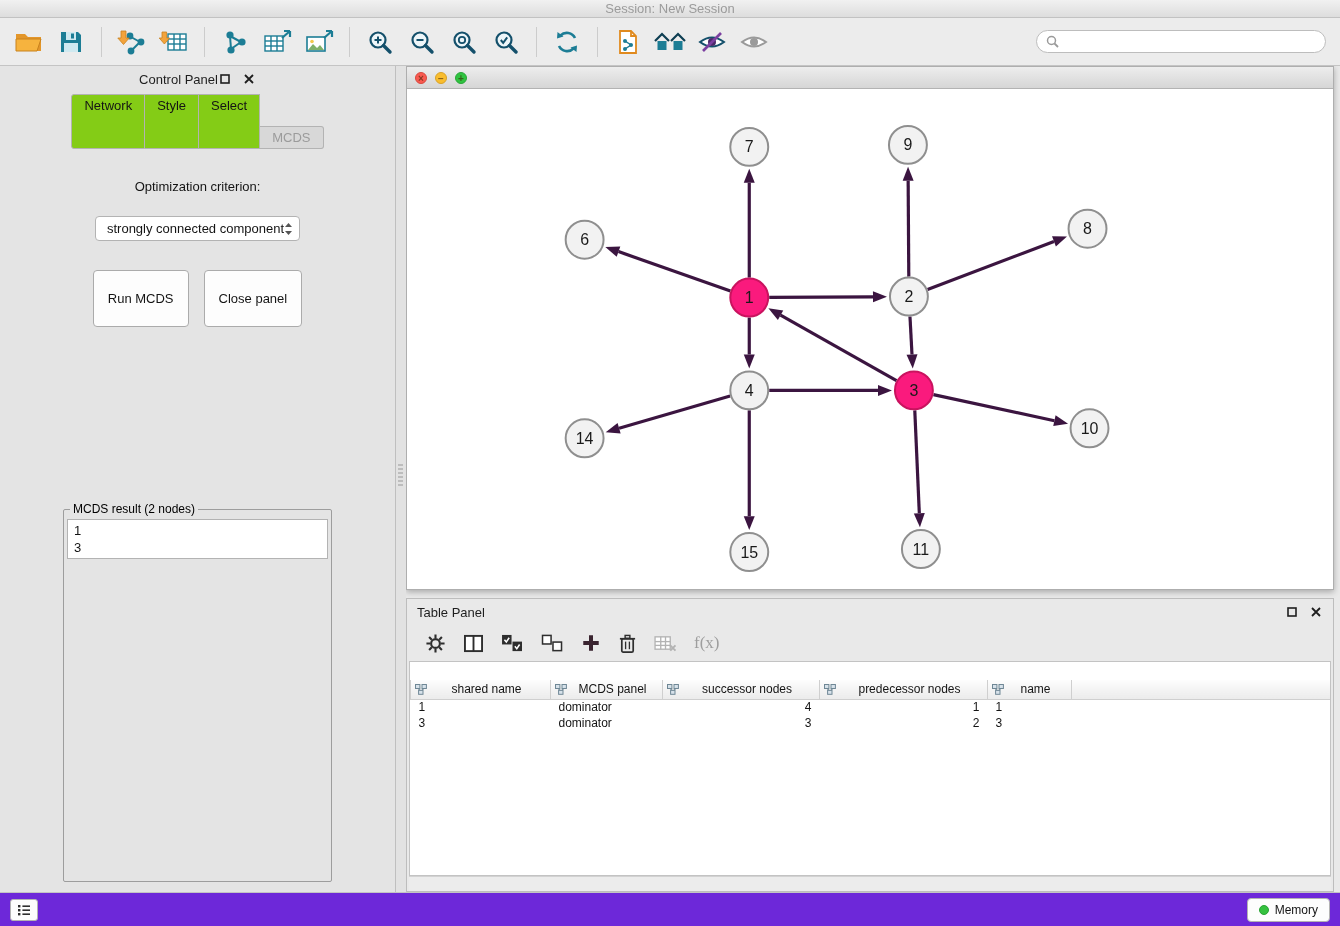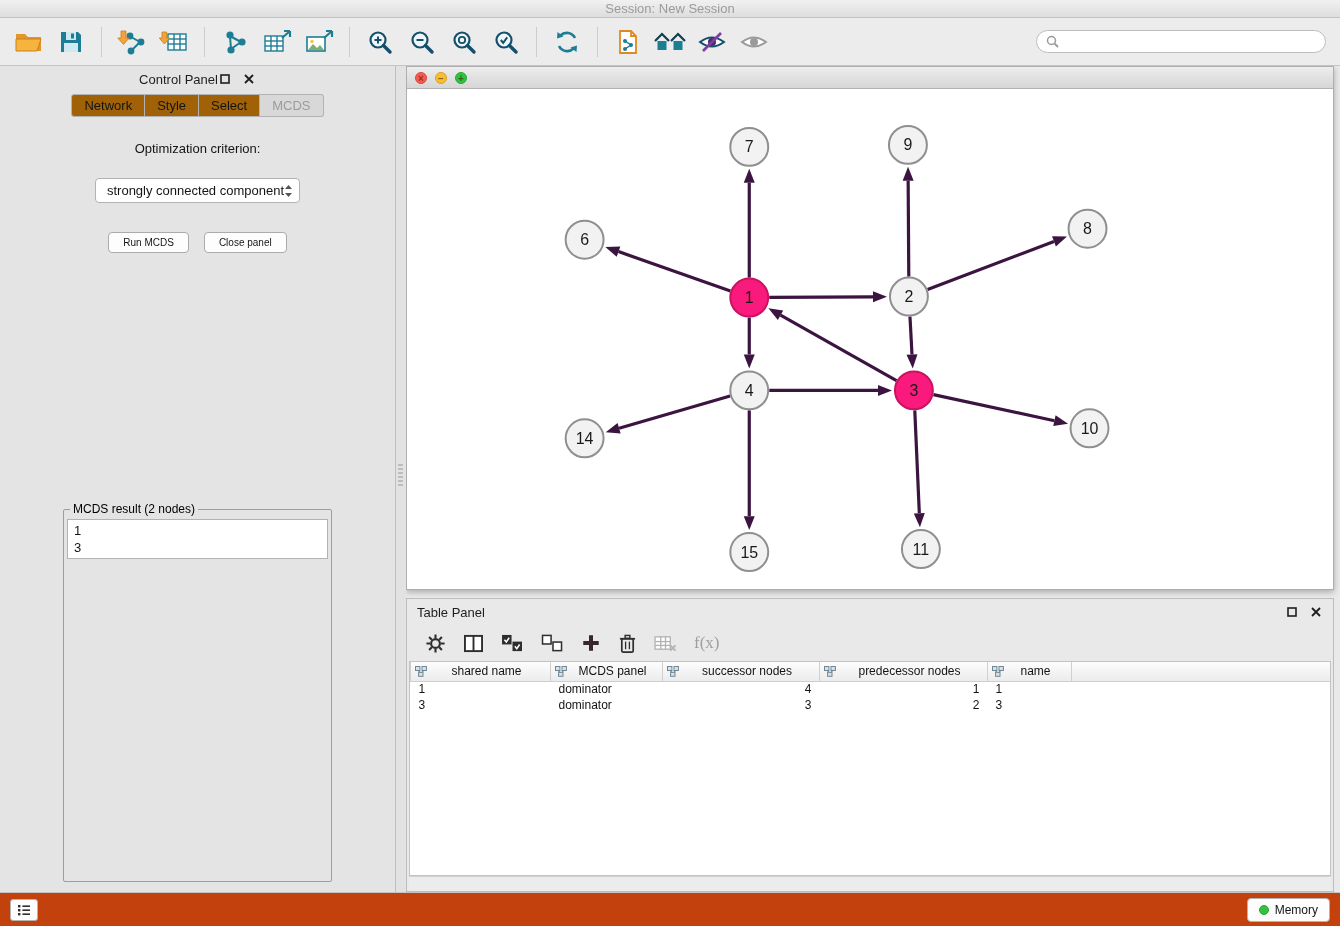--- a/index.html
+++ b/index.html
@@ -20,30 +20,30 @@
   .search-box input { border:none; outline:none; flex:1; font-size:12px; background:transparent; font-family:"Liberation Sans",sans-serif; }
 
   .main { flex:1 1 auto; display:flex; min-height:0; }
 
   
   .control-panel { width:396px; flex:0 0 396px; background:#e4e4e4; border-right:1px solid #bfbfbf; display:flex; flex-direction:column;align-items:center; }
   .panel-header { height:26px; display:flex; align-items:center; padding:0 10px; font-size:13px; color:#1e1e1e; flex:0 0 auto; }
   .panel-icons { margin-left:auto; display:flex; gap:10px; align-items:center; }
   .icon-btn { width:14px; height:14px; display:flex; align-items:center; justify-content:center; color:#1e1e1e; }
   .cp-tabs { display:flex; justify-content:center; padding-top:2px; flex:0 0 auto; }
-  .cp-tab { background:#a16207; border:1px solid #b3b3b3; border-left:none; padding:3px 12px; font-size:13px; color:#141414; }
+  .cp-tab { background:#84cc16; border:1px solid #b3b3b3; border-left:none; padding:3px 12px; font-size:13px; color:#141414; }
   .cp-tab:first-child { border-left:1px solid #b3b3b3; border-top-left-radius:3px; border-bottom-left-radius:3px; }
-  .cp-tab:last-child { border-top-right-radius:3px; border-bottom-right-radius:3px; }
+  .cp-tab:last-child { border-top-right-radius:3px; border-bottom-right-radius:3px;margin-top:32px; }
   .cp-tab.active { background:#d8d8d8; color:#9b9b9b; }
   .cp-content { flex:1 1 auto; display:flex; flex-direction:column; padding:10px 12px 10px; min-height:0; }
-  .opt-label { text-align:center; font-size:13px; color:#141414; margin:14px 0 10px; }
+  .opt-label { text-align:center; font-size:13px; color:#141414; margin:20px 0 10px; }
   .opt-select { margin:12px 32px; height:25px; background:#ffffff; border:1px solid #b3b3b3; border-radius:4px; display:flex; align-items:center; padding:0 6px 0 11px; font-size:13px; color:#141414; }
   .select-arrows { margin-left:auto; display:flex; }
   .cp-buttons { display:flex; justify-content:center; gap:15px; margin-top:17px; }
-  .btn { background:#fdfdfd; border:1px solid #ababab; border-radius:4px; padding:4px 14px; font-size:10px; color:#141414; font-family:"Liberation Sans",sans-serif; }
+  .btn { background:#fdfdfd; border:1px solid #ababab; border-radius:4px; padding:20px 14px; font-size:13px; color:#141414; font-family:"Liberation Sans",sans-serif; }
   .result-fieldset { margin-top:auto; border:1px solid #9d9d9d; border-radius:2px; padding:3px; height:380px; display:flex; flex-direction:column; }
   .result-fieldset legend { font-size:12px; color:#000000; padding:0 3px; margin-left:3px; }
   .result-box { flex:1; background:#ffffff; border:1px solid #b3b3b3; font-size:13px; color:#141414; padding:2px 6px; line-height:17px; overflow:hidden; }
 
   .splitter-v { width:10px; flex:0 0 10px; background:#e2e2e2; position:relative; }
   .splitter-v::after { content:""; position:absolute; left:2px; top:398px; width:5px; height:24px; background:repeating-linear-gradient(#bdbdbd 0 2px, transparent 2px 4px); }
 
   .right-col { flex:1 1 auto; display:flex; flex-direction:column; padding-right:6px; min-width:0; }
 
   
@@ -59,36 +59,36 @@
   .net-canvas svg { width:100%; height:100%; display:block; }
 
   .splitter-h { height:8px; flex:0 0 8px; }
 
   
   .table-panel { flex:1 1 auto; background:#e9e9e9; border:1px solid #bdbdbd; display:flex; flex-direction:column; min-height:0; }
   .tp-toolbar { height:36px; flex:0 0 36px; display:flex; align-items:center; gap:17px; padding:0 18px; }
   .tp-icon { display:flex; align-items:center; justify-content:center; }
   .fx { font-family:"Liberation Serif", serif; font-size:17px; color:#9e9e9e; }
   .tp-body { flex:1 1 auto; background:#ffffff; border:1px solid #c3c3c3; margin:0 2px; overflow:hidden; min-height:0; }
-  table { border-collapse:collapse; width:100%; table-layout:fixed; }
+  table { border-collapse:collapse; width:100%; table-layout:fixed;margin-top:18px; }
   th { background:linear-gradient(#fdfdfd,#ebebeb); border:1px solid #cfcfcf; border-top:none; font-size:12px; font-weight:normal; color:#141414; height:19px; padding:0 4px; white-space:nowrap; overflow:hidden; }
   th.filler { border-right:none; }
   .hdr-inner { display:flex; align-items:center; }
   .hdr-icon { flex:0 0 auto; display:flex; }
   .hdr-label { flex:1; text-align:center; }
   td { font-size:12px; height:16px; padding:0 8px; color:#141414; white-space:nowrap; overflow:hidden; }
   .tp-scrollstrip { height:15px; flex:0 0 15px; background:#ececec; border-top:1px solid #d2d2d2; margin:0 2px; }
   .tp-tabs { height:26px; flex:0 0 26px; display:flex; justify-content:center; align-items:center; }
   .tp-tab { background:#fdfdfd; border:1px solid #b3b3b3; border-left:none; padding:3px 12px; font-size:13px; color:#141414; }
   .tp-tab:first-child { border-left:1px solid #b3b3b3; border-top-left-radius:3px; border-bottom-left-radius:3px; }
   .tp-tab:last-child { border-top-right-radius:3px; border-bottom-right-radius:3px; }
   .tp-tab.active { background:#dedede; color:#9e9e9e; }
 
   
-  .statusbar { height:34px; flex:0 0 34px; border-top:1px solid #c4c4c4; background:#c2410c; display:flex; align-items:center; padding:0 10px; }
+  .statusbar { height:34px; flex:0 0 34px; border-top:1px solid #c4c4c4; background:#6d28d9; display:flex; align-items:center; padding:0 10px; }
   .status-left-btn { width:28px; height:22px; background:#fdfdfd; border:1px solid #b3b3b3; border-radius:3px; display:flex; align-items:center; justify-content:center; }
   .memory-btn { margin-left:auto; height:24px; background:#fdfdfd; border:1px solid #b3b3b3; border-radius:4px; display:flex; align-items:center; gap:6px; padding:0 11px; font-size:12px; color:#141414; }
   .green-dot { width:10px; height:10px; border-radius:50%; background:#35c13f; border:1px solid #2aa335; }
 </style>
 </head>
 <body>
 
 <div class="window">
 
   <div class="titlebar">

